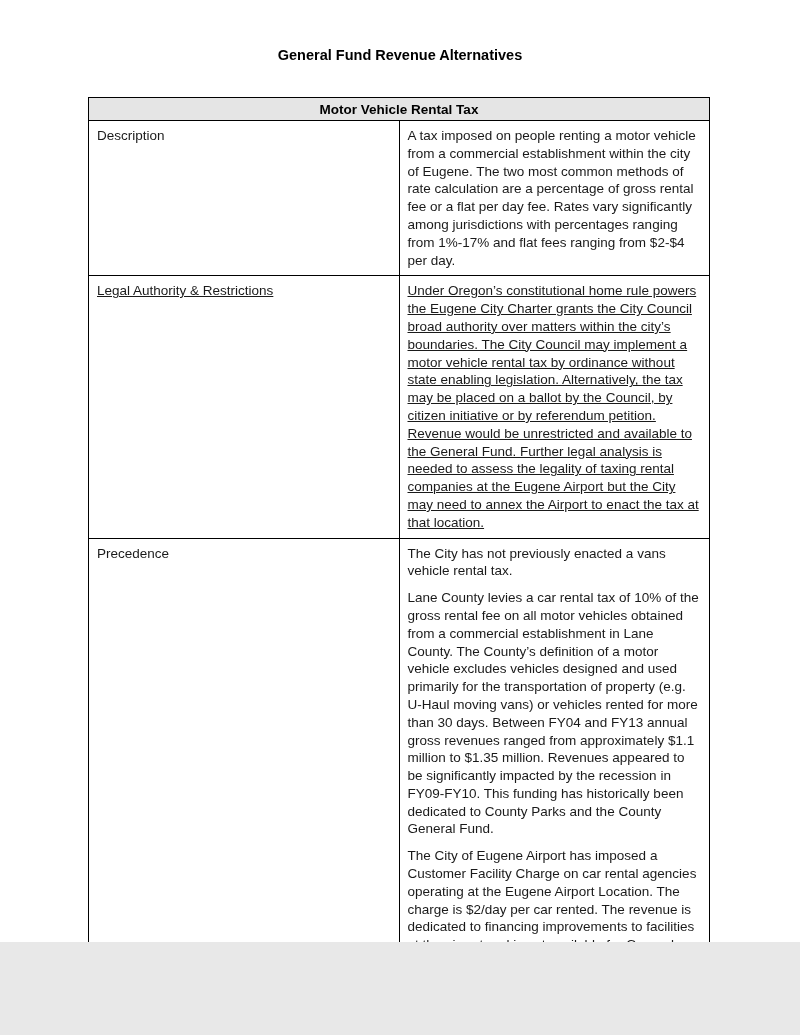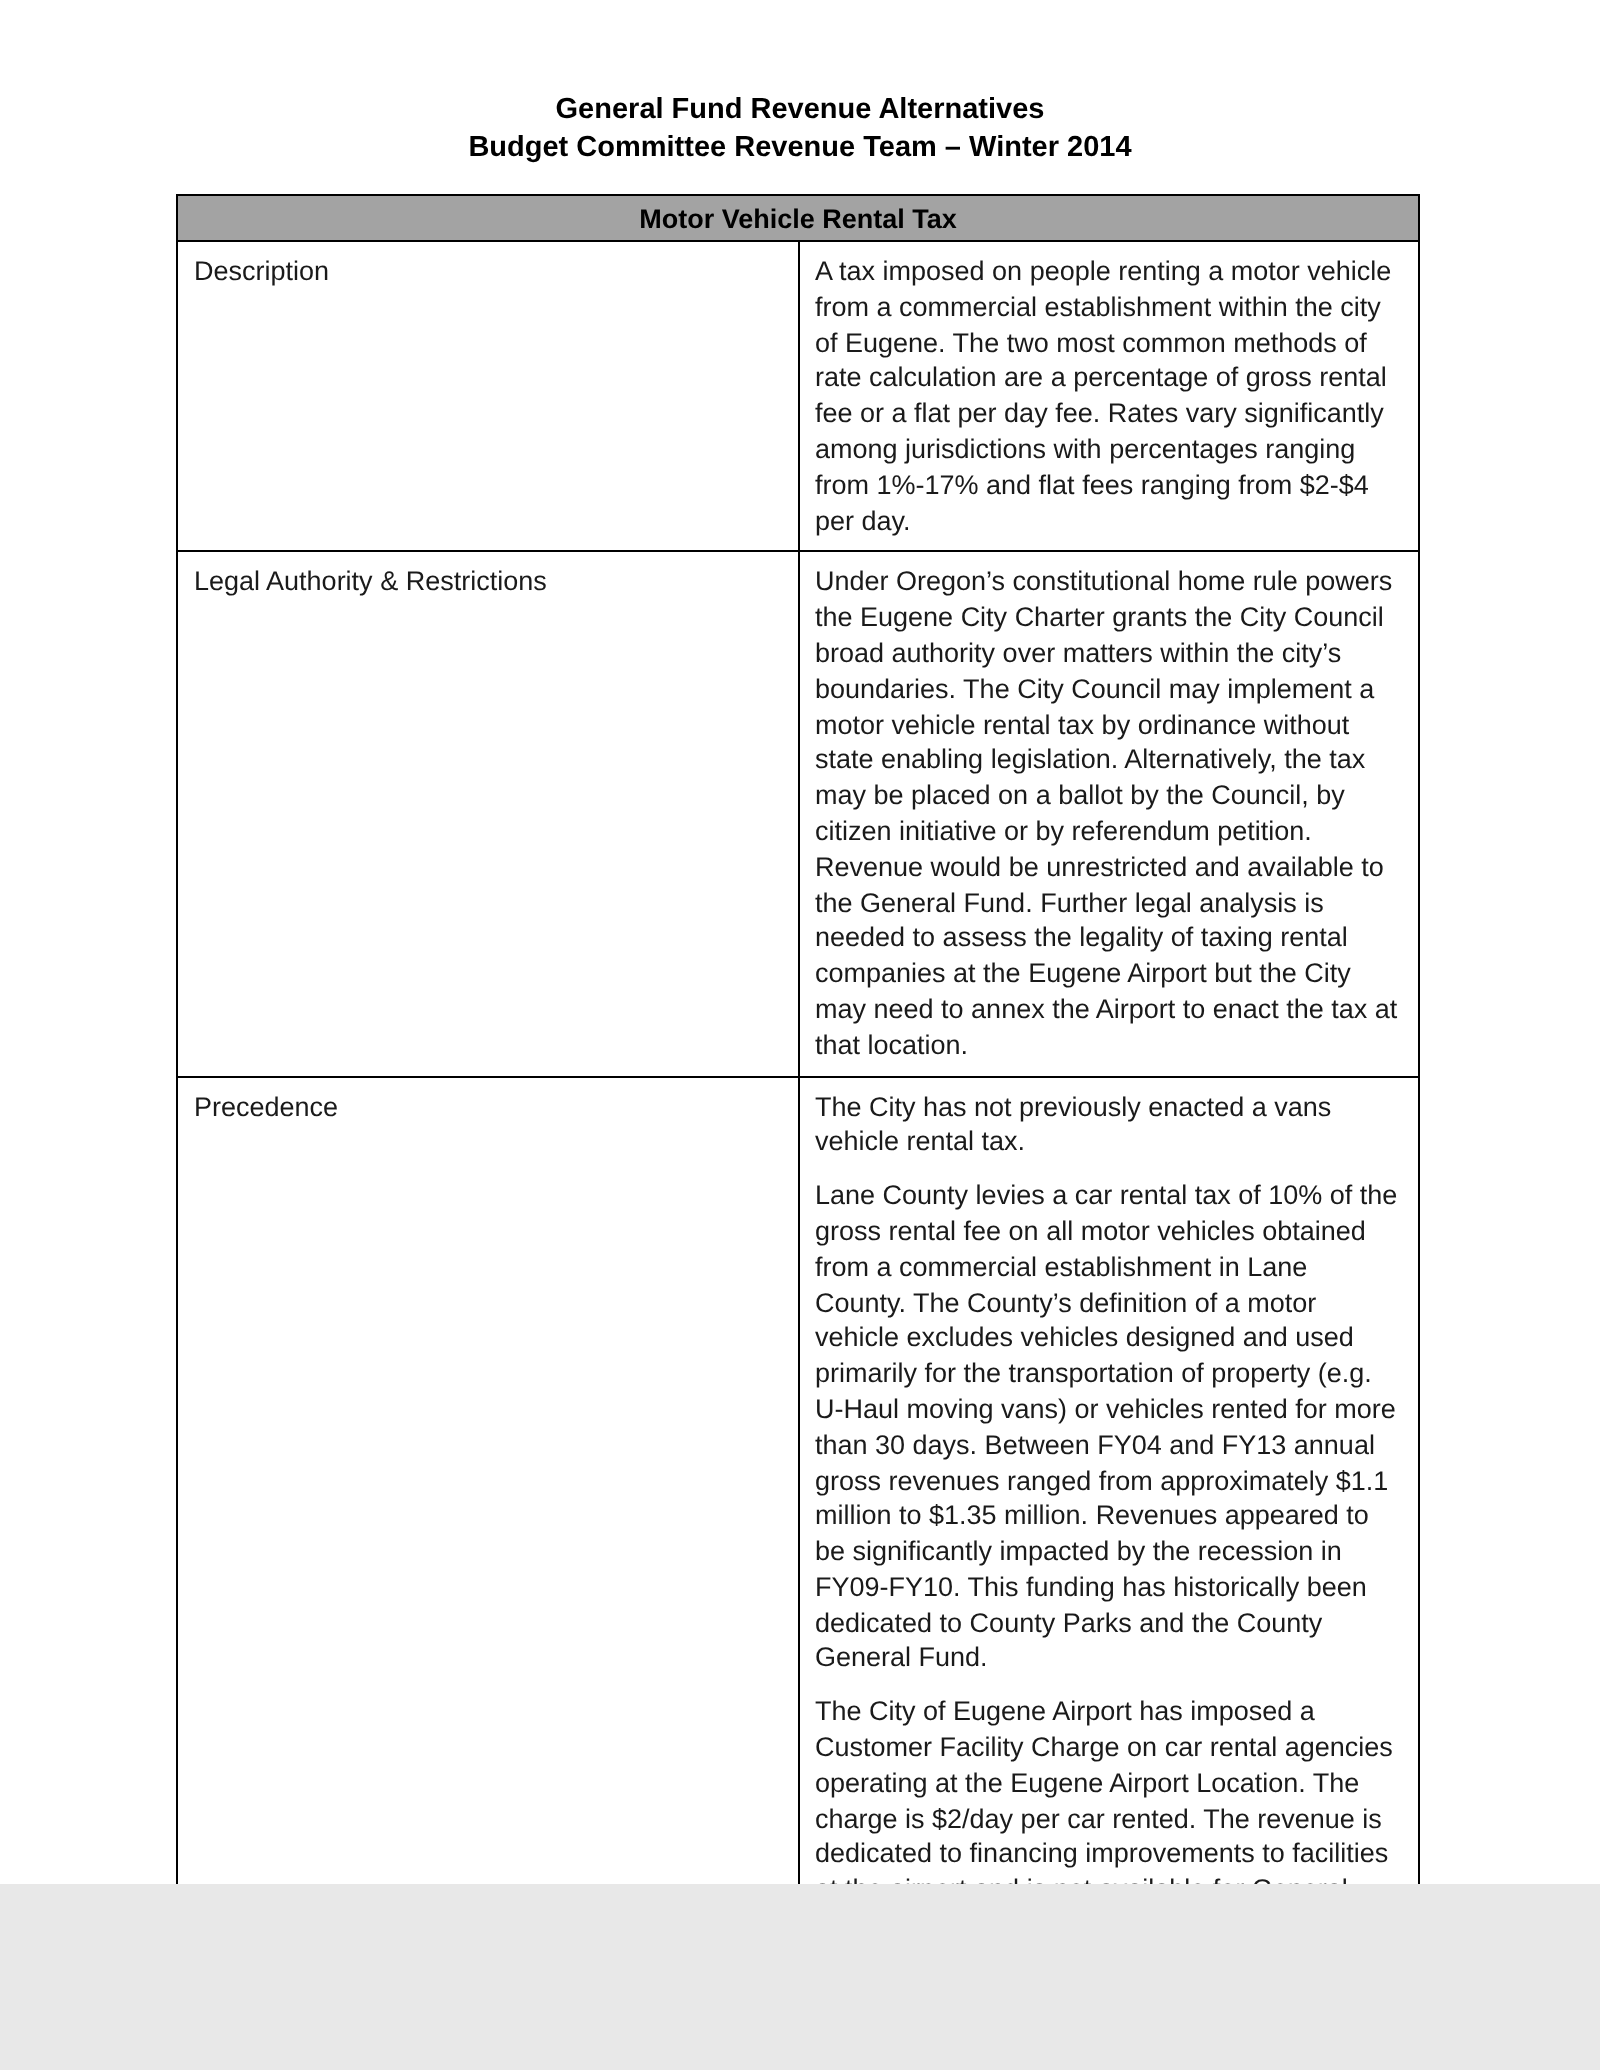--- a/index.html
+++ b/index.html
@@ -51,44 +51,43 @@
     line-height: 17.5px;
   }
   .content-cell {
     padding: 6px 10px 6px 8px;
     line-height: 17.8px;
     margin-left: 12px;
   }
   .content-cell p { margin: 0 0 9px 0; }
   .content-cell p:last-child { margin-bottom: 0; }
   tbody tr:nth-child(1) { height: 108px; }
-  tbody tr:nth-child(2) { height: 170px; }
+  tbody tr:nth-child(2) { height: 170px; text-decoration: underline; }
   tbody tr:nth-child(3) { height: 425px; }
   .page-number {
     position: absolute;
     top: 1028px;
     left: 695px;
     font-size: 11px;
     color: #1a1a1a;
   }
 </style>
 </head>
 <body>
 
 <div class="page">
 
   <div class="doc-header">
     <div class="doc-title">General Fund Revenue Alternatives</div>
-    <div class="doc-subtitle">Budget Committee Revenue Team – Winter 2014</div>
   </div>
 
   <table class="doc-table">
     <thead>
       <tr>
-        <th colspan="2" id="table-title-cell" style="background: #a3a3a3;">Motor Vehicle Rental Tax</th>
+        <th colspan="2" id="table-title-cell" style="background: #e5e5e5;">Motor Vehicle Rental Tax</th>
       </tr>
     </thead>
     <tbody id="table-body">
         <tr>
           <td class="label-cell">Description</td>
           <td class="content-cell">
             <p>A tax imposed on people renting a motor vehicle from a commercial establishment within the city of Eugene. The two most common methods of rate calculation are a percentage of gross rental fee or a flat per day fee. Rates vary significantly among jurisdictions with percentages ranging from 1%-17% and flat fees ranging from $2-$4 per day.</p>
           </td>
         </tr>
         <tr>

